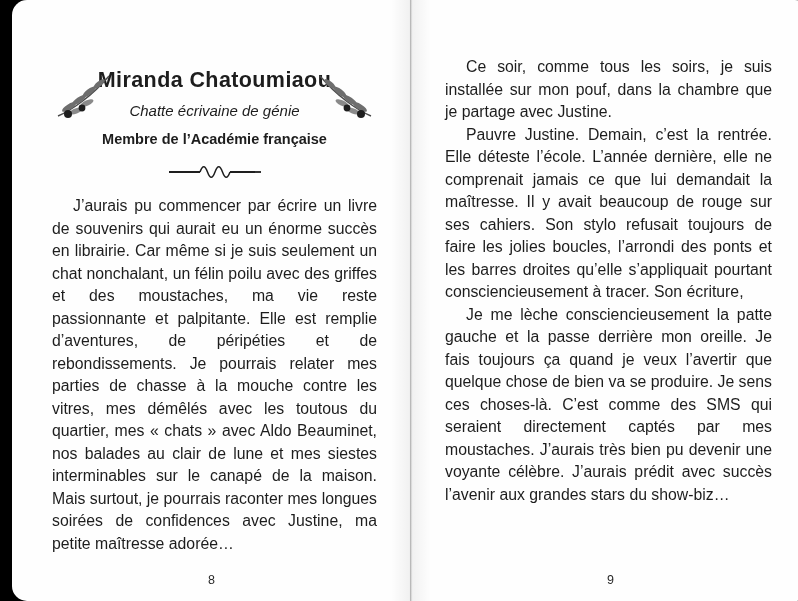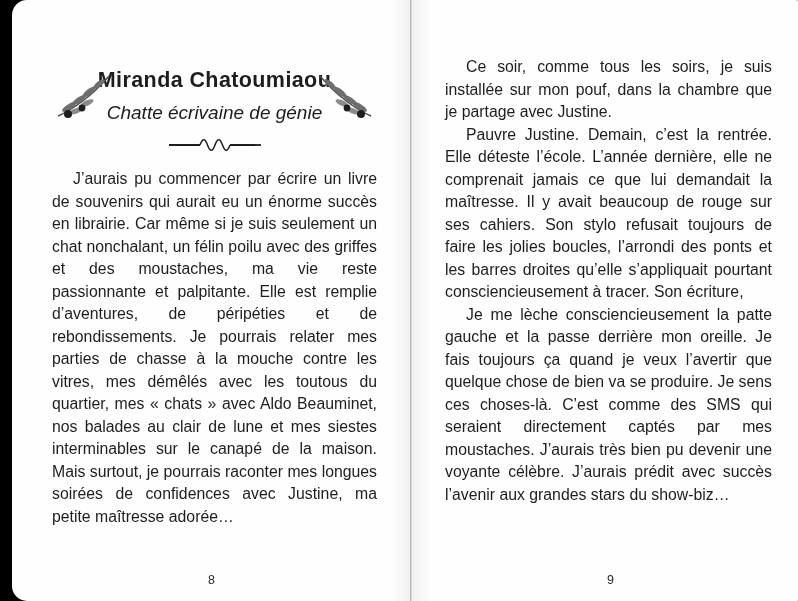--- a/index.html
+++ b/index.html
@@ -64,21 +64,21 @@
   .branch-left  { left: 2px; }
   .branch-right { right: 2px; transform: scaleX(-1); }
 
   .chapter-title {
     font-size: 21.5px;
     font-weight: bold;
     letter-spacing: 0.4px;
     margin: 0 0 9px 0;
   }
   .chapter-subtitle {
-    font-size: 19px;
+    font-size: 15px;
     font-style: italic;
     margin: 0 0 12px 0;
   }
   .chapter-affiliation {
     font-size: 14.5px;
     font-weight: bold;
     margin: 0 0 16px 0;
   }
   .ornament {
     display: block;
@@ -133,20 +133,21 @@
         <ellipse cx="35" cy="22" rx="8" ry="2.8" fill="#6e6e6e" transform="rotate(-38 35 22)"></ellipse>
         <ellipse cx="45" cy="14" rx="7" ry="2.5" fill="#6e6e6e" transform="rotate(-40 45 14)"></ellipse>
         <ellipse cx="22" cy="41" rx="7" ry="2.6" fill="#8a8a8a" transform="rotate(-20 22 41)"></ellipse>
         <ellipse cx="33" cy="33" rx="7" ry="2.6" fill="#8a8a8a" transform="rotate(-24 33 33)"></ellipse>
         <circle cx="14" cy="44" r="4" fill="#1e1e1e"></circle>
         <circle cx="28" cy="38" r="3.4" fill="#1e1e1e"></circle>
       </svg>
 
       <h1 class="chapter-title">Miranda Chatoumiaou</h1>
       <div class="chapter-subtitle">Chatte écrivaine de génie</div>
+      <div class="chapter-affiliation">Membre de l’Académie française</div>
 
       <svg class="ornament" width="96" height="18" viewBox="0 0 96 18">
         <path d="M2 9 H33" stroke="#1e1e1e" stroke-width="1.8" fill="none"></path>
         <path d="M63 9 H94" stroke="#1e1e1e" stroke-width="1.8" fill="none"></path>
         <path d="M33 9 c2.5 -7 5 -7 7.5 0 c2.5 7 5 7 7.5 0 c2.5 -7 5 -7 7.5 0 c2.5 7 5 7 7.5 0" stroke="#1e1e1e" stroke-width="1.5" fill="none"></path>
       </svg>
     </div>
 
     <div class="body-text">
       <p>J’aurais pu commencer par écrire un livre de souvenirs qui aurait eu un énorme succès en librairie. Car même si je suis seulement un chat nonchalant, un félin poilu avec des griffes et des moustaches, ma vie reste passionnante et palpitante. Elle est remplie d’aventures, de péripéties et de rebondissements. Je pourrais relater mes parties de chasse à la mouche contre les vitres, mes démêlés avec les toutous du quartier, mes « chats » avec Aldo Beauminet, nos balades au clair de lune et mes siestes interminables sur le canapé de la maison. Mais surtout, je pourrais raconter mes longues soirées de confidences avec Justine, ma petite maîtresse adorée…</p>

